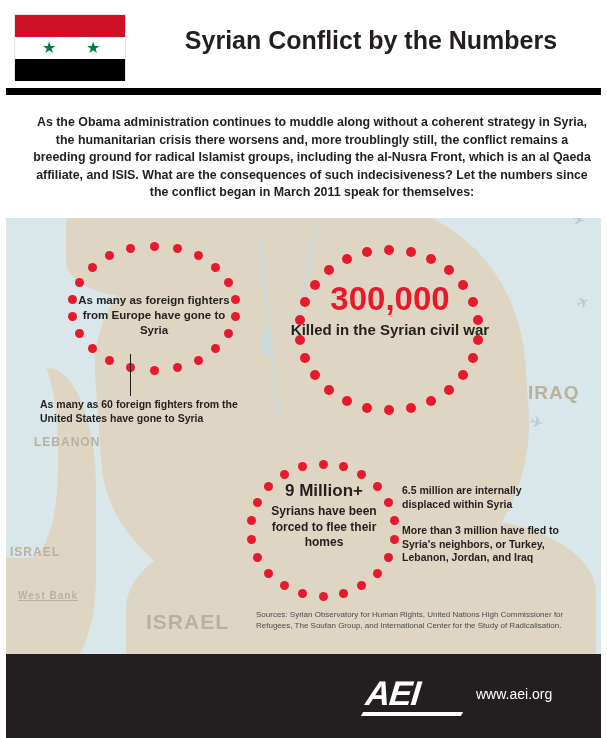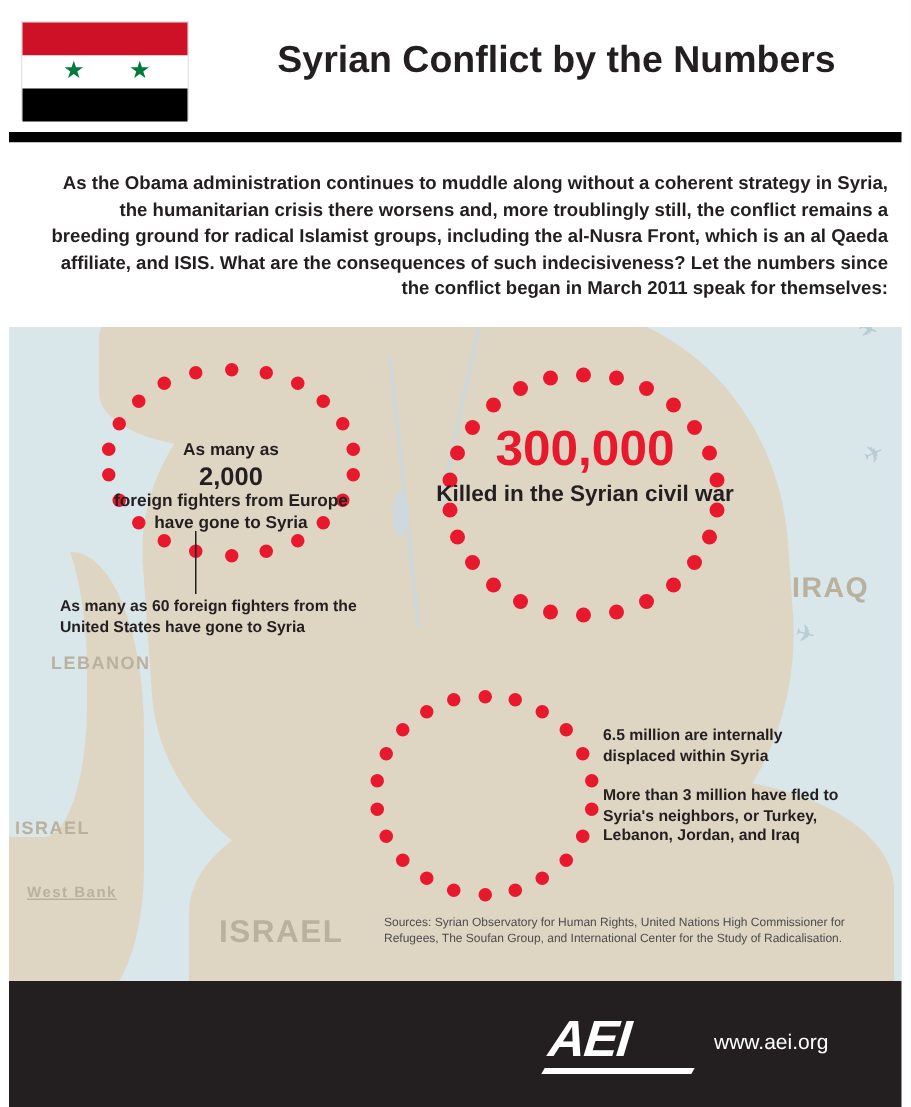--- a/index.html
+++ b/index.html
@@ -86,21 +86,21 @@
   .intro p {
     margin: 0;
     position: absolute;
     left: 26px;
     top: 19px;
     width: 560px;
     font-size: 12.4px;
     line-height: 17.5px;
     font-weight: bold;
     color: #231f20;
-    text-align: right;
+    text-align: center;
   }
 
   
   .map {
     position: absolute;
     left: 0; top: 218px;
     width: 607px;
     height: 436px;
     background: #dfe9ec;
     overflow: hidden;
@@ -436,29 +436,32 @@
         <div class="dot" style="width: 9px; height: 9px; left: 241.233px; top: 316.893px; background: rgb(232, 25, 44);"></div>
         <div class="dot" style="width: 9px; height: 9px; left: 241.233px; top: 298.107px; background: rgb(232, 25, 44);"></div>
         <div class="dot" style="width: 9px; height: 9px; left: 247.006px; top: 280.083px; background: rgb(232, 25, 44);"></div>
         <div class="dot" style="width: 9px; height: 9px; left: 258.086px; top: 264.279px; background: rgb(232, 25, 44);"></div>
         <div class="dot" style="width: 9px; height: 9px; left: 273.574px; top: 251.977px; background: rgb(232, 25, 44);"></div>
         <div class="dot" style="width: 9px; height: 9px; left: 292.215px; top: 244.173px; background: rgb(232, 25, 44);"></div>
       </div>
 
     <div class="callout callout-a">
       <span>As many as</span>
-      <span class="big">2,000</span>
       <span>foreign fighters from Europe have gone to Syria</span>
     </div>
 
     <div class="callout callout-b">
       <span class="big">300,000</span>
       <span class="sub">Killed in the Syrian civil war</span>
     </div>
 
+    <div class="callout callout-c">
+      <span class="big">9 Million+</span>
+      <span>Syrians have been forced to flee their homes</span>
+    </div>
 
     <div class="leader"></div>
     <div class="note-us">As many as 60 foreign fighters from the United States have gone to Syria</div>
 
     <div class="side-note side-note-1">6.5 million are internally displaced within Syria</div>
     <div class="side-note side-note-2">More than 3 million have fled to Syria's neighbors, or Turkey, Lebanon, Jordan, and Iraq</div>
 
     <div class="sources">Sources: Syrian Observatory for Human Rights, United Nations High Commissioner for Refugees, The Soufan Group, and International Center for the Study of Radicalisation.</div>
   </div>
 

